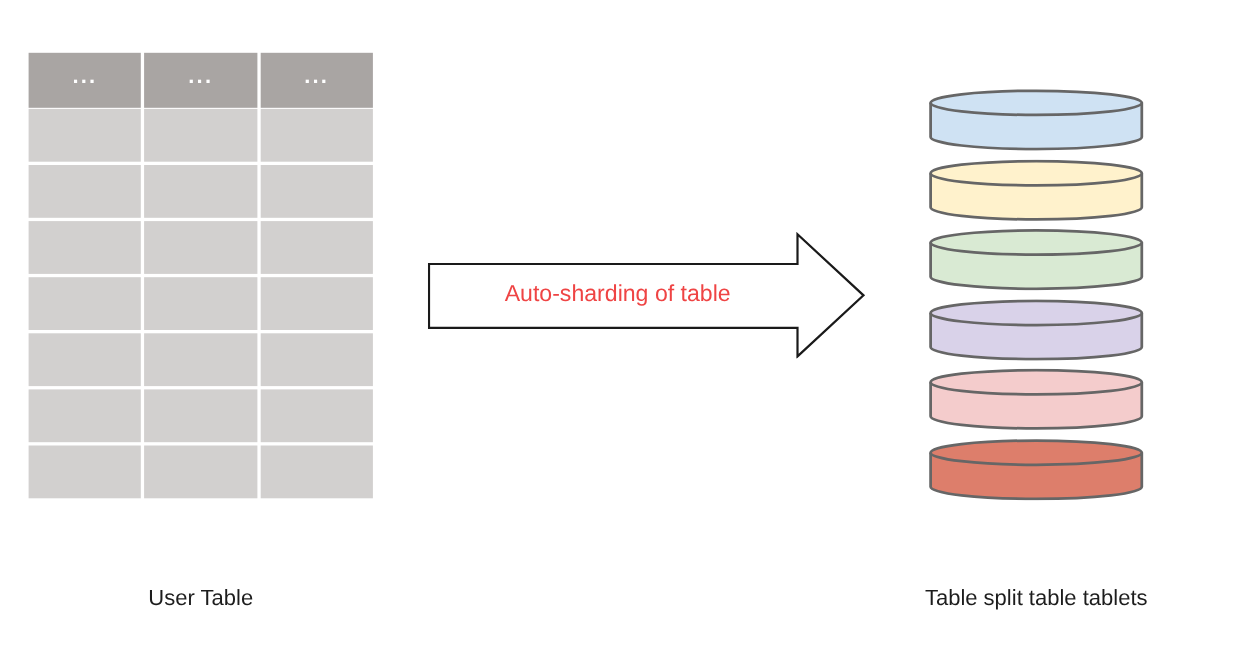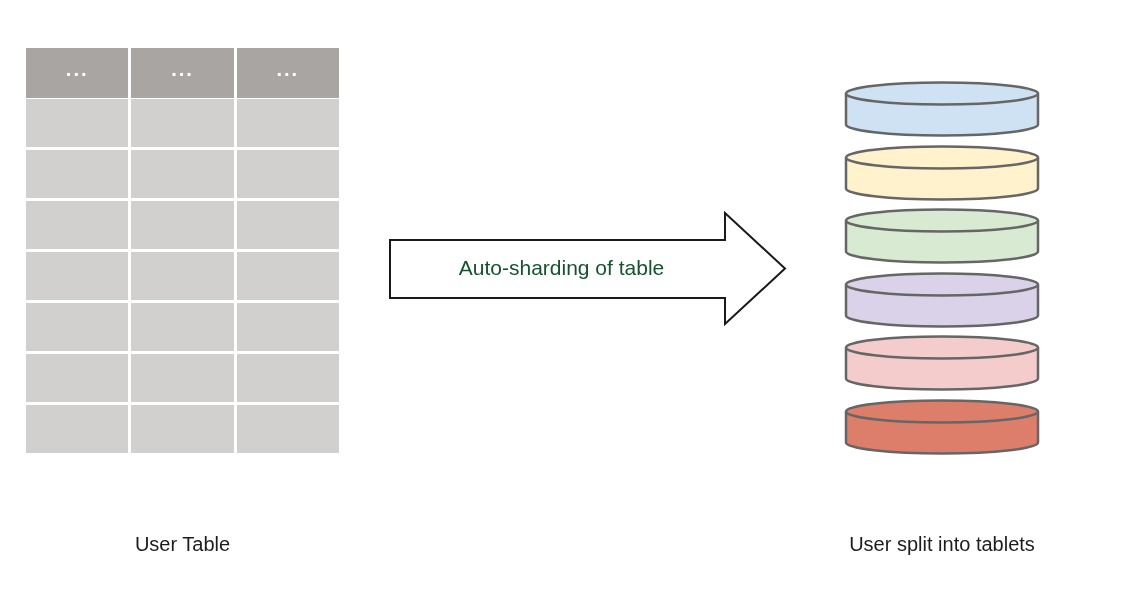--- a/index.html
+++ b/index.html
@@ -56,21 +56,21 @@
   .arrow-label {
     position: absolute;
     left: 390px;
     top: 239px;
     width: 335px;
     height: 58px;
     display: flex;
     align-items: center;
     justify-content: center;
     font-size: 21px;
-    color: #14532d;
+    color: #ef4444;
     padding-left: 8px;
     box-sizing: border-box;
     white-space: nowrap;
   }
 
   
   .tablet-stack {
     position: absolute;
     left: 844px;
     top: 81px;
@@ -170,15 +170,15 @@
    </svg>
       <svg class="tablet" viewBox="0 0 196 56" xmlns="http://www.w3.org/2000/svg">
      <path d="M2,12.5 V43.5 A96,11 0 0 0 194,43.5 V12.5" fill="#f4cccc" stroke="#666666" stroke-width="2.5"></path>
      <ellipse cx="98" cy="12.5" rx="96" ry="11" fill="#f4cccc" stroke="#666666" stroke-width="2.5"></ellipse>
    </svg>
       <svg class="tablet" viewBox="0 0 196 56" xmlns="http://www.w3.org/2000/svg">
      <path d="M2,12.5 V43.5 A96,11 0 0 0 194,43.5 V12.5" fill="#dd7e6b" stroke="#666666" stroke-width="2.5"></path>
      <ellipse cx="98" cy="12.5" rx="96" ry="11" fill="#dd7e6b" stroke="#666666" stroke-width="2.5"></ellipse>
    </svg>
     </div>
-  <div class="caption right-caption">User split into tablets</div>
+  <div class="caption right-caption">Table split table tablets</div>
 
 </div>
 
 </body></html>

